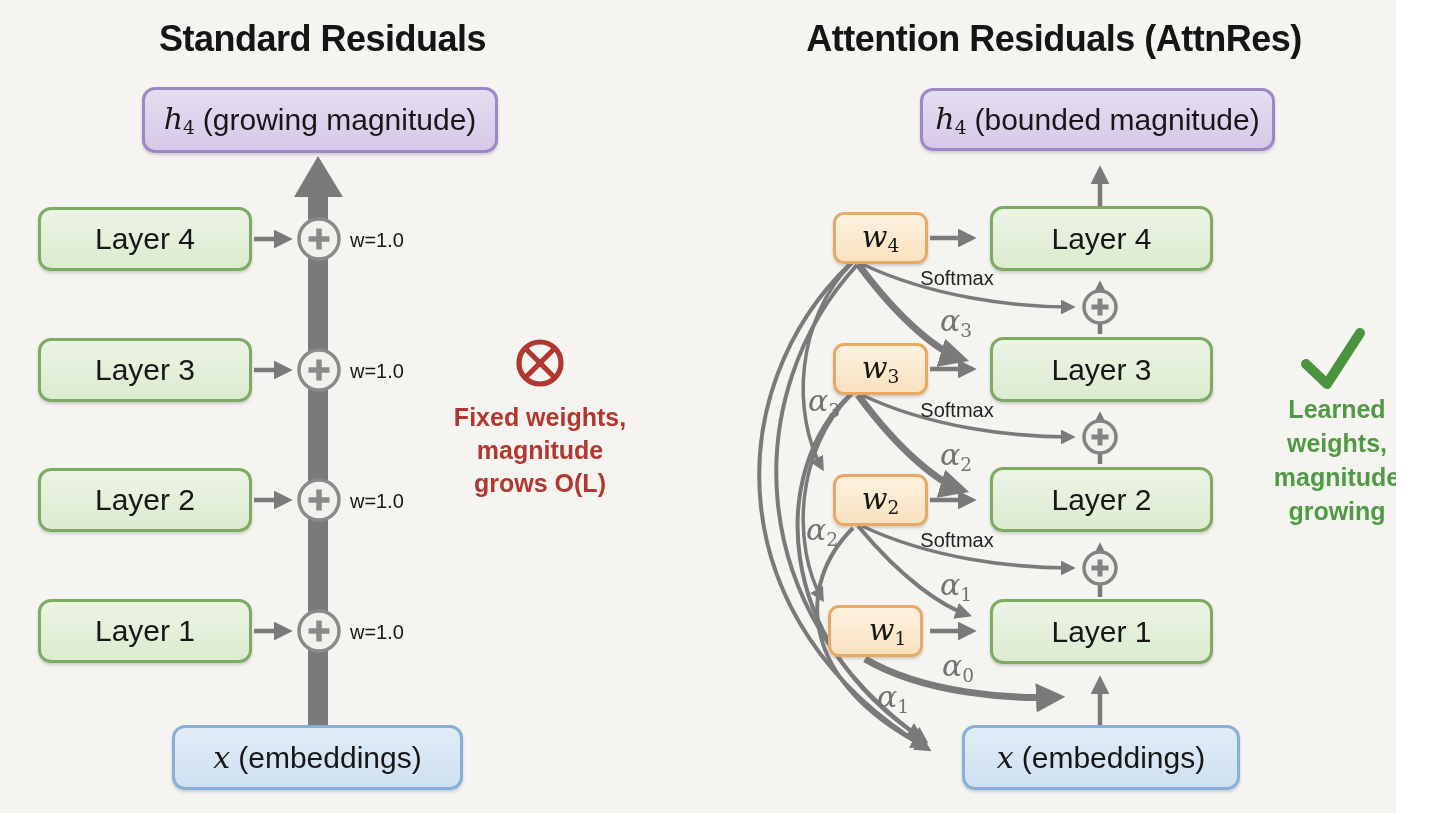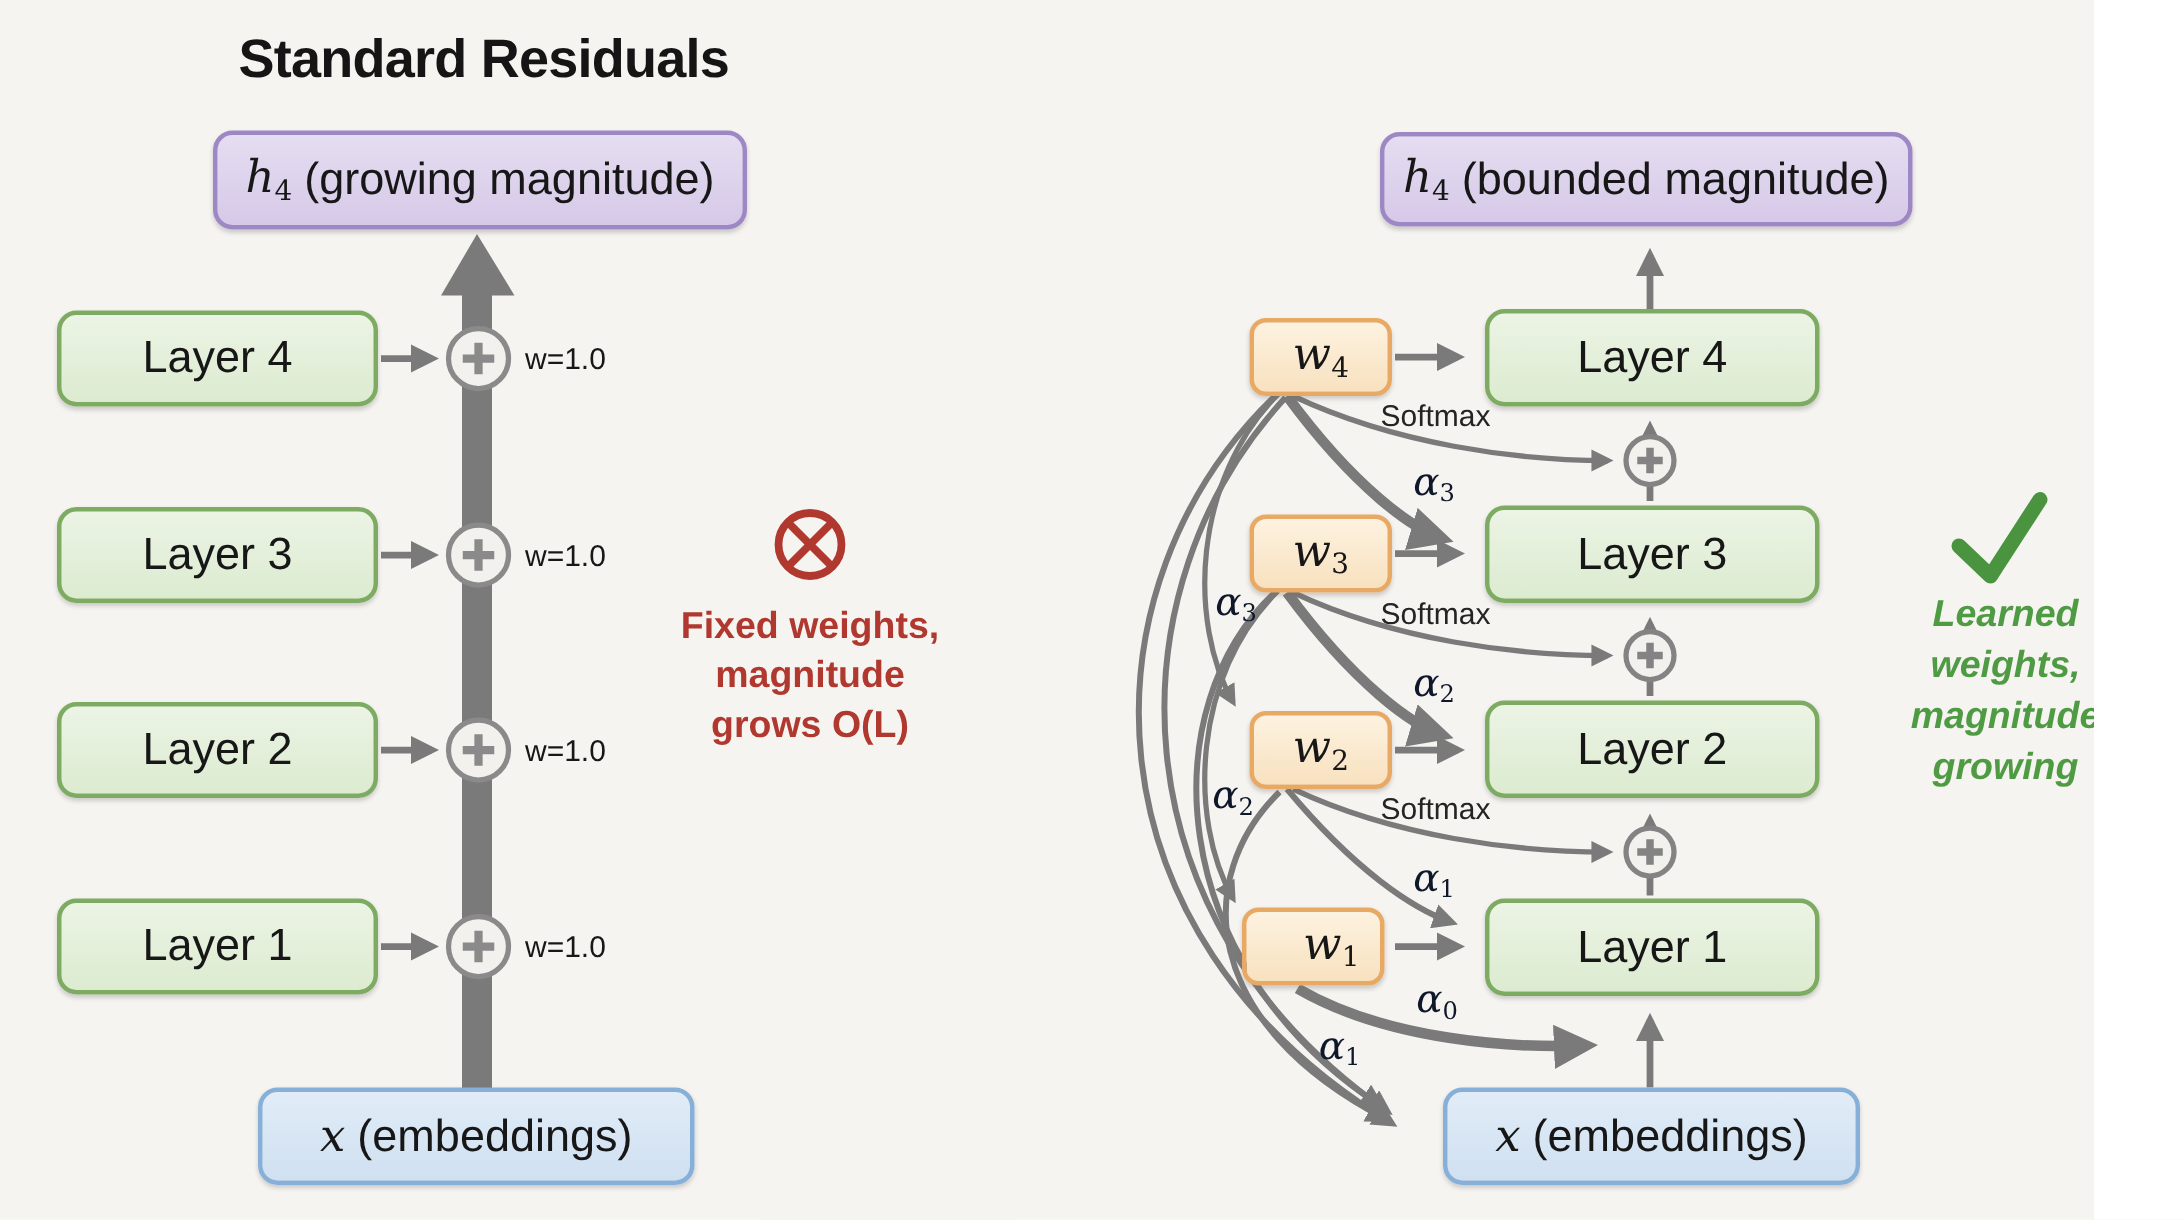--- a/index.html
+++ b/index.html
@@ -9,21 +9,21 @@
   .abs{position:absolute;box-sizing:border-box;z-index:2;}
   .title{font-size:36px;font-weight:bold;color:#151515;text-align:center;letter-spacing:-0.5px;z-index:3;}
   .node{display:flex;align-items:center;justify-content:center;font-size:30px;color:#171717;
         border-radius:13px;box-shadow:0 2px 3px rgba(110,110,110,.30);z-index:2;}
   .green-box{background:linear-gradient(180deg,#ecf4e5,#dcebd0);border:3px solid #7cab61;}
   .purple-box{background:linear-gradient(180deg,#e5ddf1,#d6c9e8);border:3px solid #9d87c4;}
   .blue-box{background:linear-gradient(180deg,#e1ecf7,#cfe0f1);border:3px solid #87b0d8;}
   .orange-box{background:linear-gradient(180deg,#fdf2e0,#f8e1bf);border:3px solid #e7a963;border-radius:11px;}
   .math i{font-family:"DejaVu Serif",serif;font-style:italic;font-weight:normal;}
   .math sub{font-size:0.62em;vertical-align:-0.28em;font-style:normal;font-family:"DejaVu Serif",serif;}
-  .mathlabel{font-size:26px;color:#0f172a;z-index:3;transform:translate(-50%,-50%);white-space:nowrap;}
+  .mathlabel{font-size:30px;color:#737373;z-index:3;transform:translate(-50%,-50%);white-space:nowrap;}
   .gaplbl{margin-left:8px;text-align:right;}
   .wlabel{font-size:20px;color:#171717;display:flex;align-items:center;z-index:3;}
   .softmax{font-size:20px;color:#242424;text-align:center;z-index:3;}
   .annot{font-weight:bold;text-align:center;z-index:3;}
   .annot-red{color:#b0382e;font-size:25px;line-height:33px;}
   .annot-green{color:#4f9b43;font-size:25px;line-height:34px;}
 </style>
 </head>
 <body>
 
@@ -152,20 +152,21 @@
     <span><i>x</i></span>
     <span class="gaplbl">(embeddings)</span>
   </div>
 
   <div class="abs annot annot-red" style="left:430px;top:401px;width:220px;">
     <div>Fixed weights,</div>
     <div>magnitude</div>
     <div>grows O(L)</div>
   </div>
 
+  <div class="abs title" style="left:790px;top:18px;width:528px;">Attention Residuals (AttnRes)</div>
 
   <div class="abs node purple-box math" style="left:920px;top:88px;width:355px;height:63px;">
     <span><i>h</i><sub>4</sub></span>
     <span class="gaplbl">(bounded magnitude)</span>
   </div>
 
   <div class="abs node green-box" style="left:990px;top:206px;width:223px;height:65px;">Layer 4</div>
   <div class="abs node green-box" style="left:990px;top:337px;width:223px;height:65px;">Layer 3</div>
   <div class="abs node green-box" style="left:990px;top:467px;width:223px;height:65px;">Layer 2</div>
   <div class="abs node green-box" style="left:990px;top:599px;width:223px;height:65px;">Layer 1</div>
@@ -200,20 +201,20 @@
   <div class="abs math mathlabel" style="left:958px;top:667px;">
     <i>α</i><sub>0</sub></div>
   <div class="abs math mathlabel" style="left:893px;top:698px;">
     <i>α</i><sub>1</sub></div>
 
   <div class="abs node blue-box math" style="left:962px;top:725px;width:278px;height:65px;">
     <span><i>x</i></span>
     <span class="gaplbl">(embeddings)</span>
   </div>
 
-  <div class="abs annot annot-green" style="left:1256px;top:392px;width:162px;font-style:italic;">
+  <div class="abs annot annot-green" style="left:1256px;top:392px;width:162px;">
     <div>Learned</div>
     <div>weights,</div>
     <div>magnitude</div>
     <div>growing</div>
   </div>
 
 </div>
 
 </body></html>

